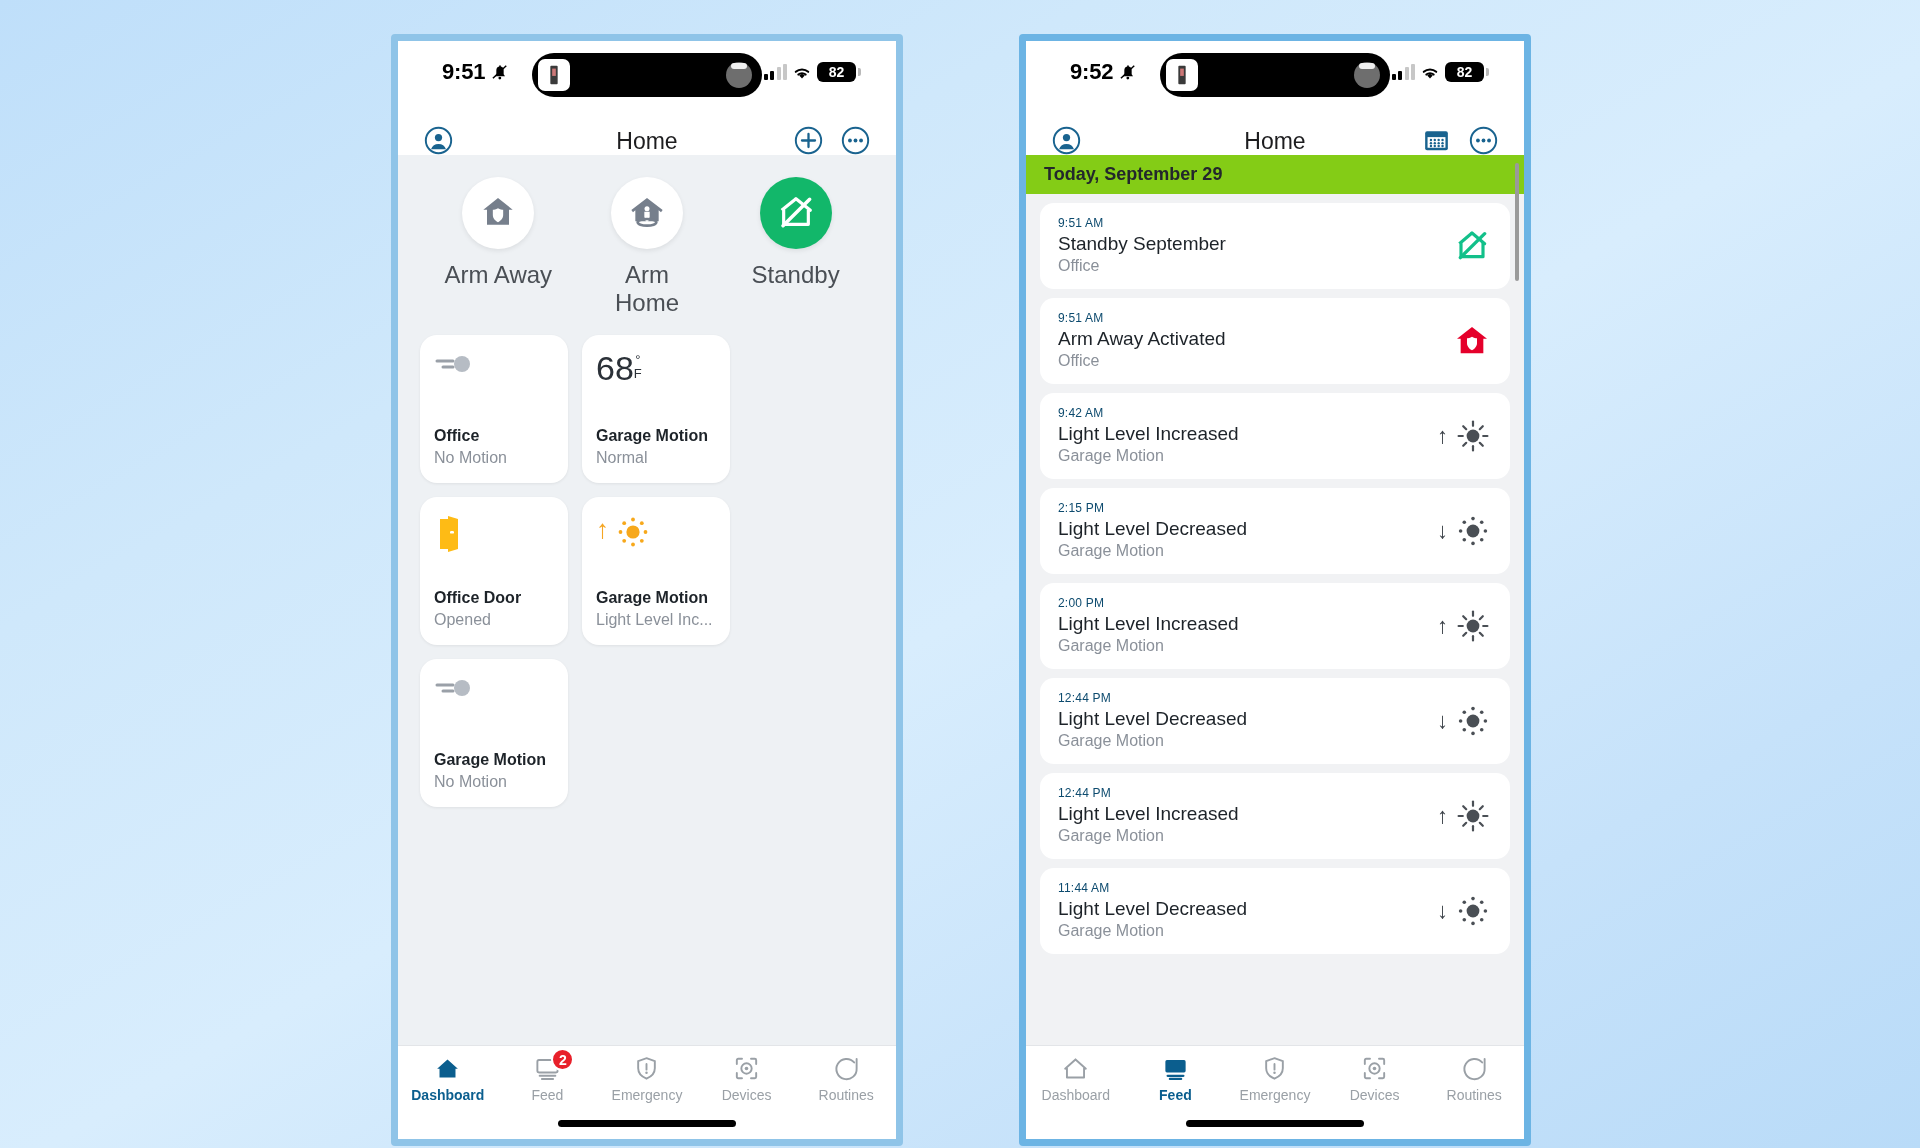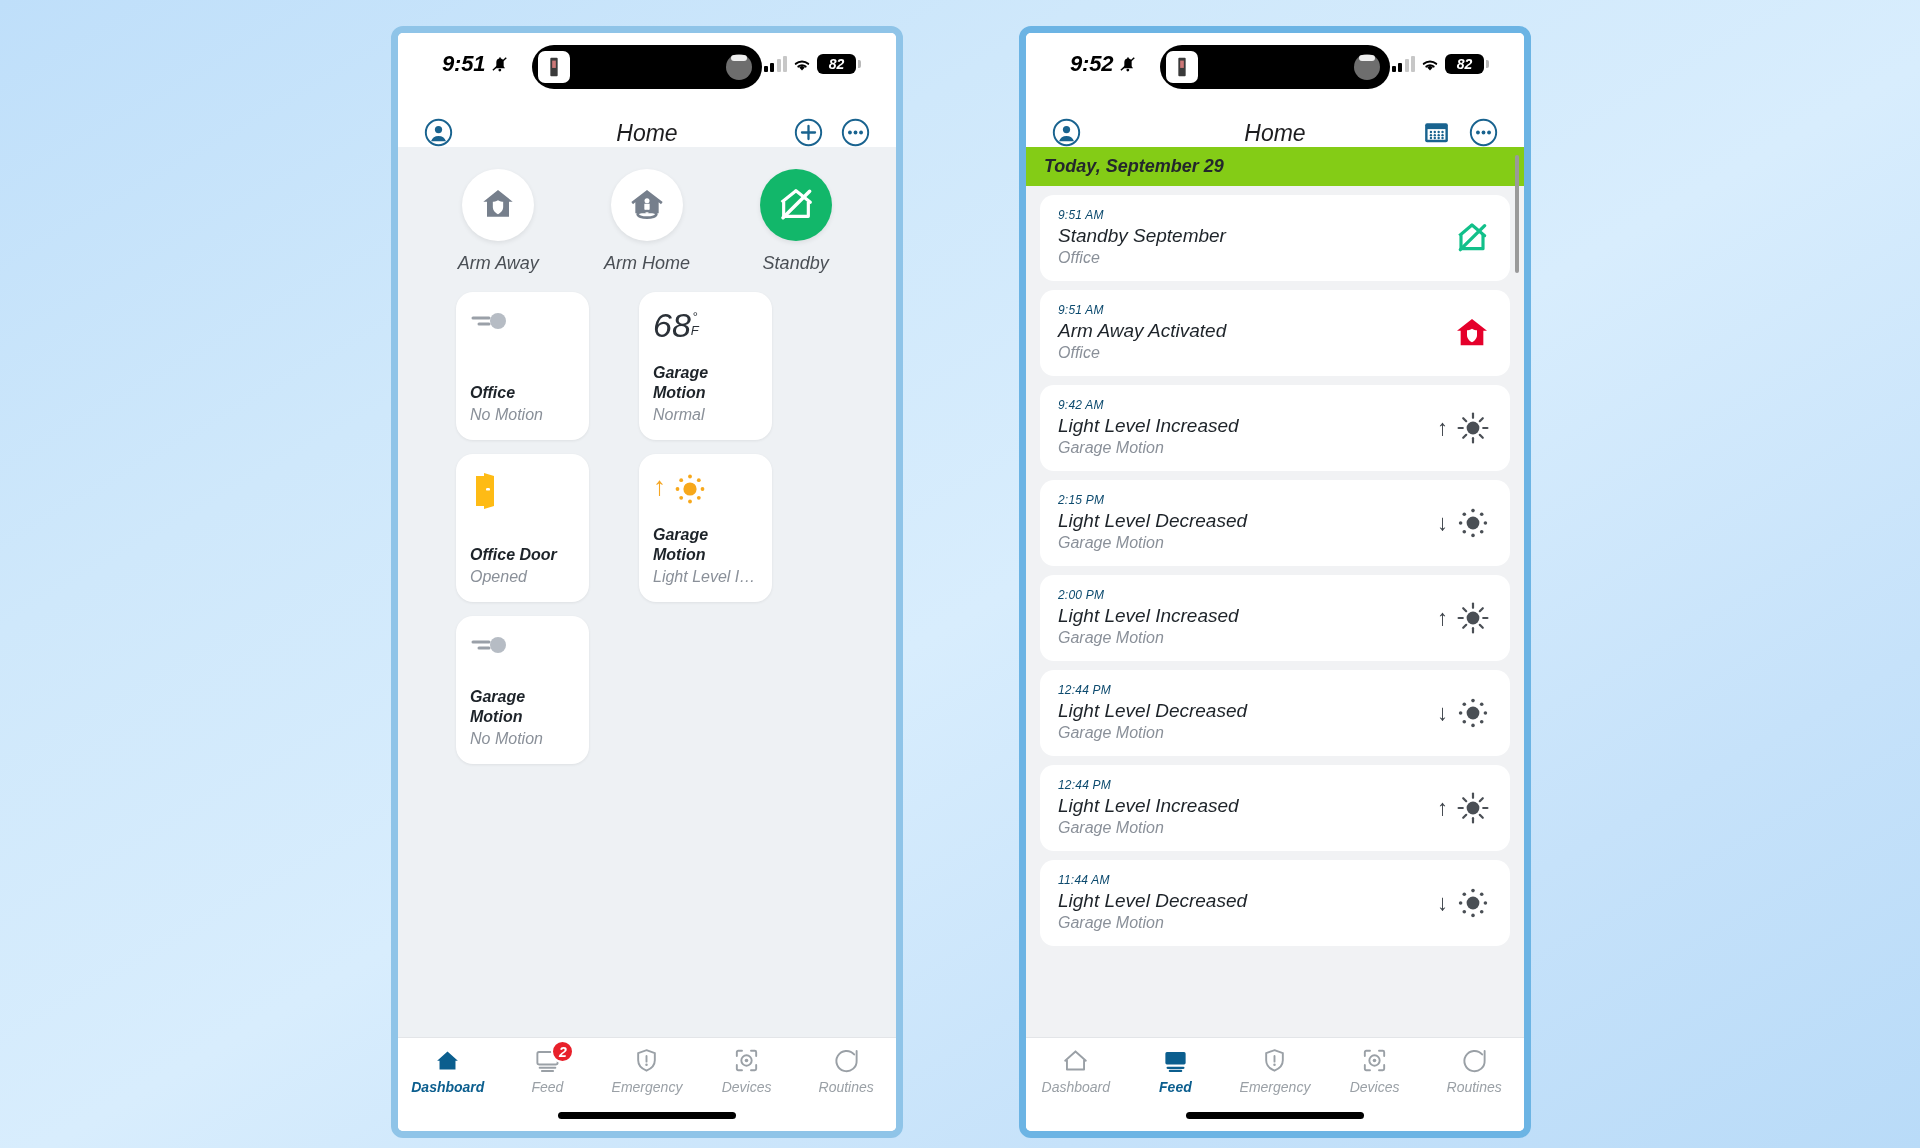--- a/index.html
+++ b/index.html
@@ -11,28 +11,27 @@
   body {
     background: linear-gradient(150deg, #bfdffa 0%, #cfe8fb 28%, #d8edfd 52%, #c6e2fa 78%, #b9dbf8 100%);
     position: relative;
   }
 
   
   .phone {
     position: absolute;
     width: 512px;
     height: 1112px;
-    top: 26px;
+    top: 34px;
     background: #ffffff;
     border: 7px solid #8fc4e8;
-    border-radius: 12px;
+    border-radius: 4px;
     overflow: hidden;
     display: flex;
     flex-direction: column;
-    font-style: italic;
   }
   .phone.left  { left: 391px; }
   .phone.right { left: 1019px; border-color: #6cb4e4; }
 
   
   .statusbar {
     height: 62px;
     flex: 0 0 62px;
     position: relative;
     display: flex;
@@ -116,35 +115,34 @@
     padding: 22px 26px 18px;
   }
   .mode { width: 112px; text-align:center; cursor:pointer; }
   .mode-circle {
     width: 72px; height: 72px; border-radius: 50%;
     background:#fff; margin: 0 auto 12px;
     display:flex; align-items:center; justify-content:center;
     box-shadow: 0 2px 5px rgba(0,0,0,.08);
   }
   .mode-circle.active { background:#12b76a; }
-  .mode-label { font-size: 18px; color:#4a4f55; }
+  .mode-label { font-size: 24px; color:#4a4f55; }
 
   .cards {
     padding: 0 22px;
     display:flex; flex-wrap: wrap; gap: 14px;
     align-content: flex-start;
   }
   .card {
-    width: 133px; height: 148px;
+    width: 148px; height: 148px;
     background:#fff; border-radius: 17px;
     padding: 16px 14px 14px;
     display:flex; flex-direction:column; justify-content:space-between;
     box-shadow: 0 1px 3px rgba(0,0,0,.07);
     cursor:pointer;
-    margin-left:36px;
   }
   .card-ico { height: 46px; display:flex; align-items:flex-start; gap:5px; }
   .card-name { font-size: 16px; font-weight:700; color:#1d2329; line-height:1.25; }
   .card-sub  { font-size: 16px; color:#8a9099; line-height:1.3; margin-top: 2px;
                white-space:nowrap; overflow:hidden; text-overflow:ellipsis; }
   .temp { font-size: 34px; font-weight: 400; color:#2b3138; line-height:1;
           display:flex; align-items:flex-start; }
   .temp .unit { display:flex; flex-direction:column; align-items:center;
                 font-size: 13px; line-height: 1.05; margin-top: 2px; }
 

